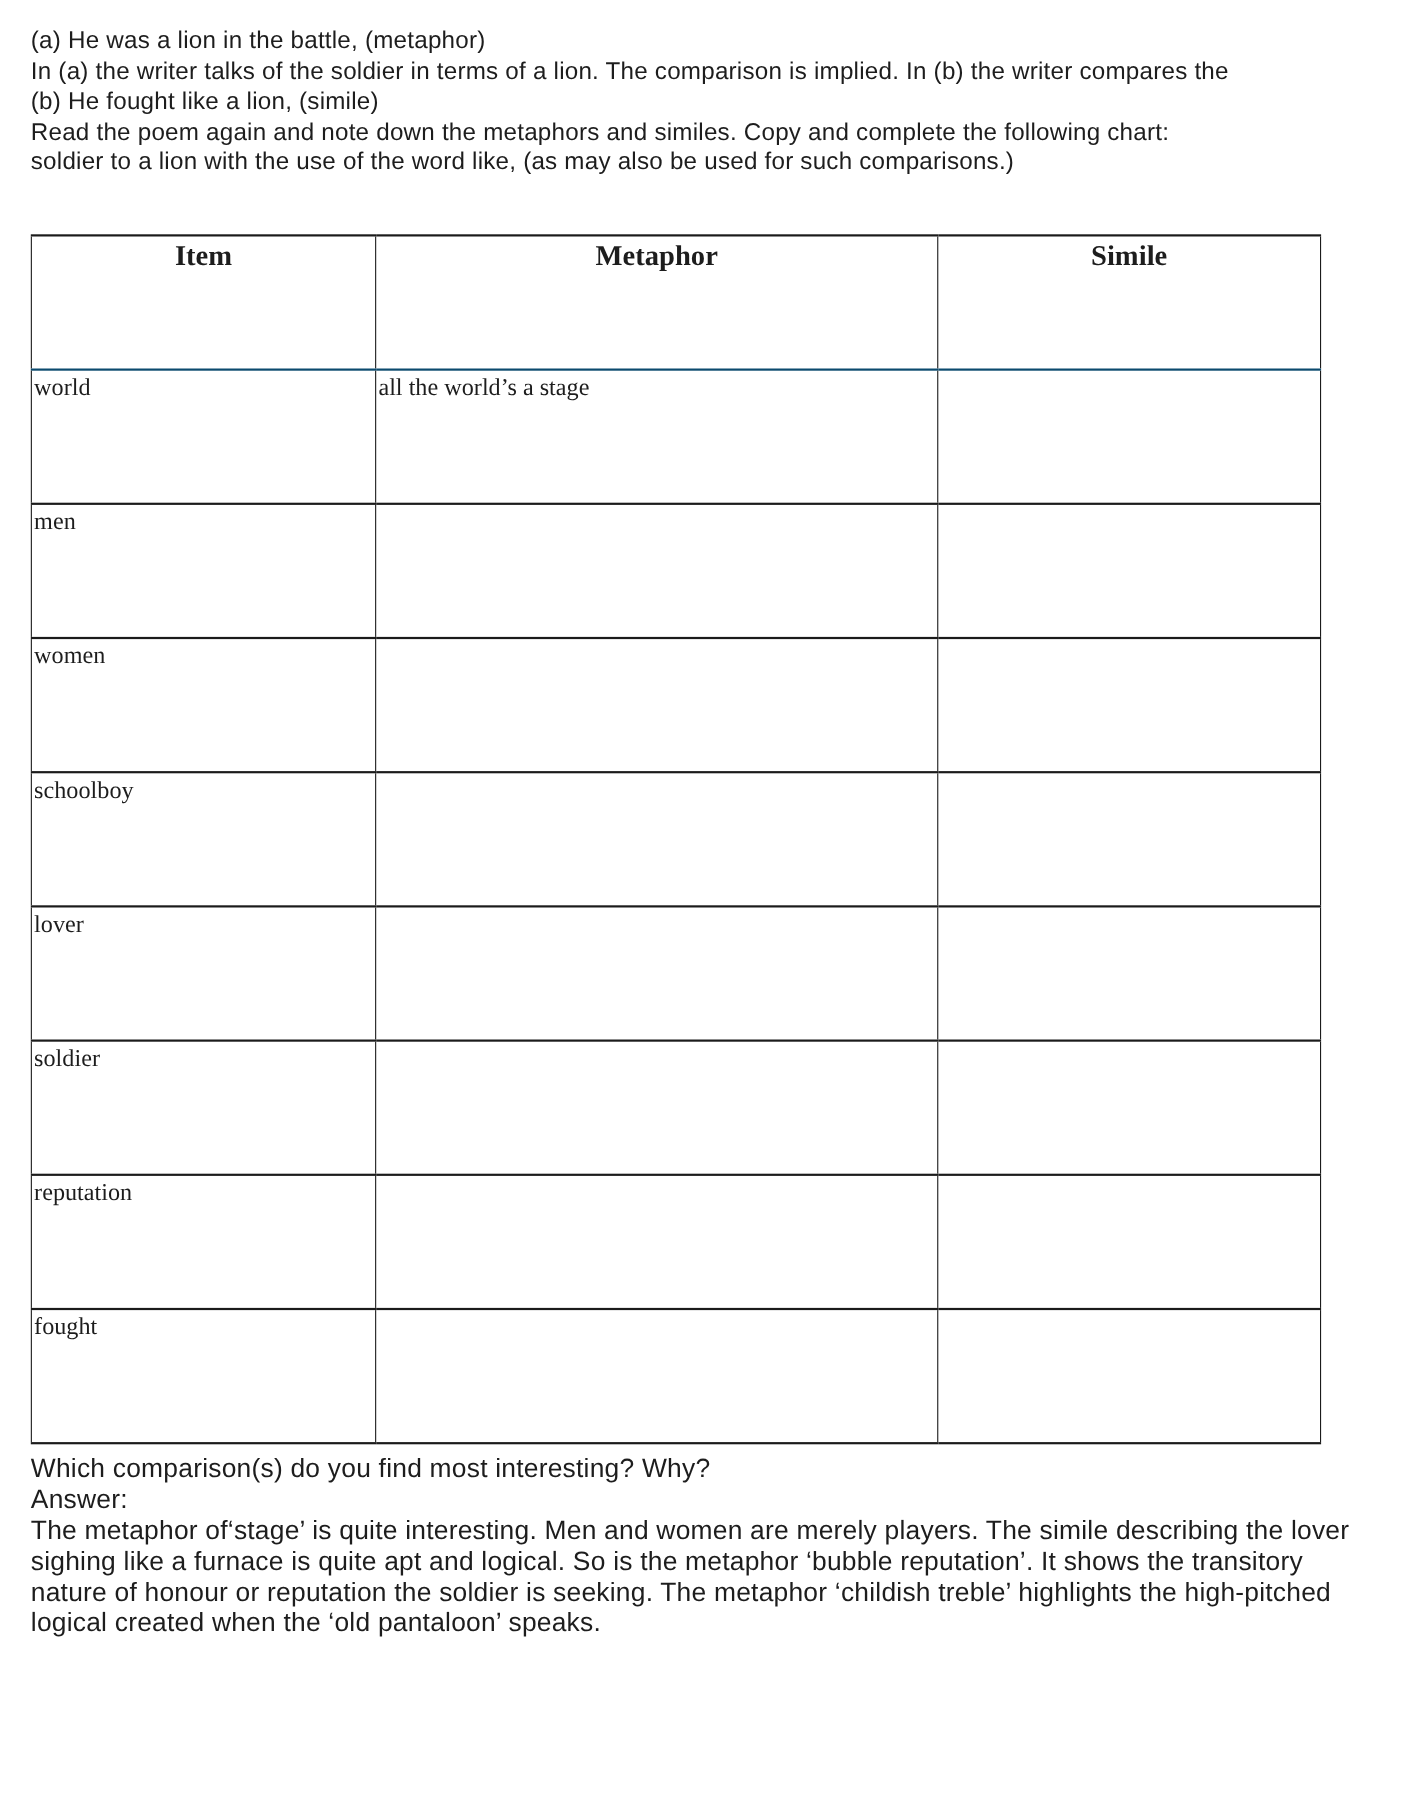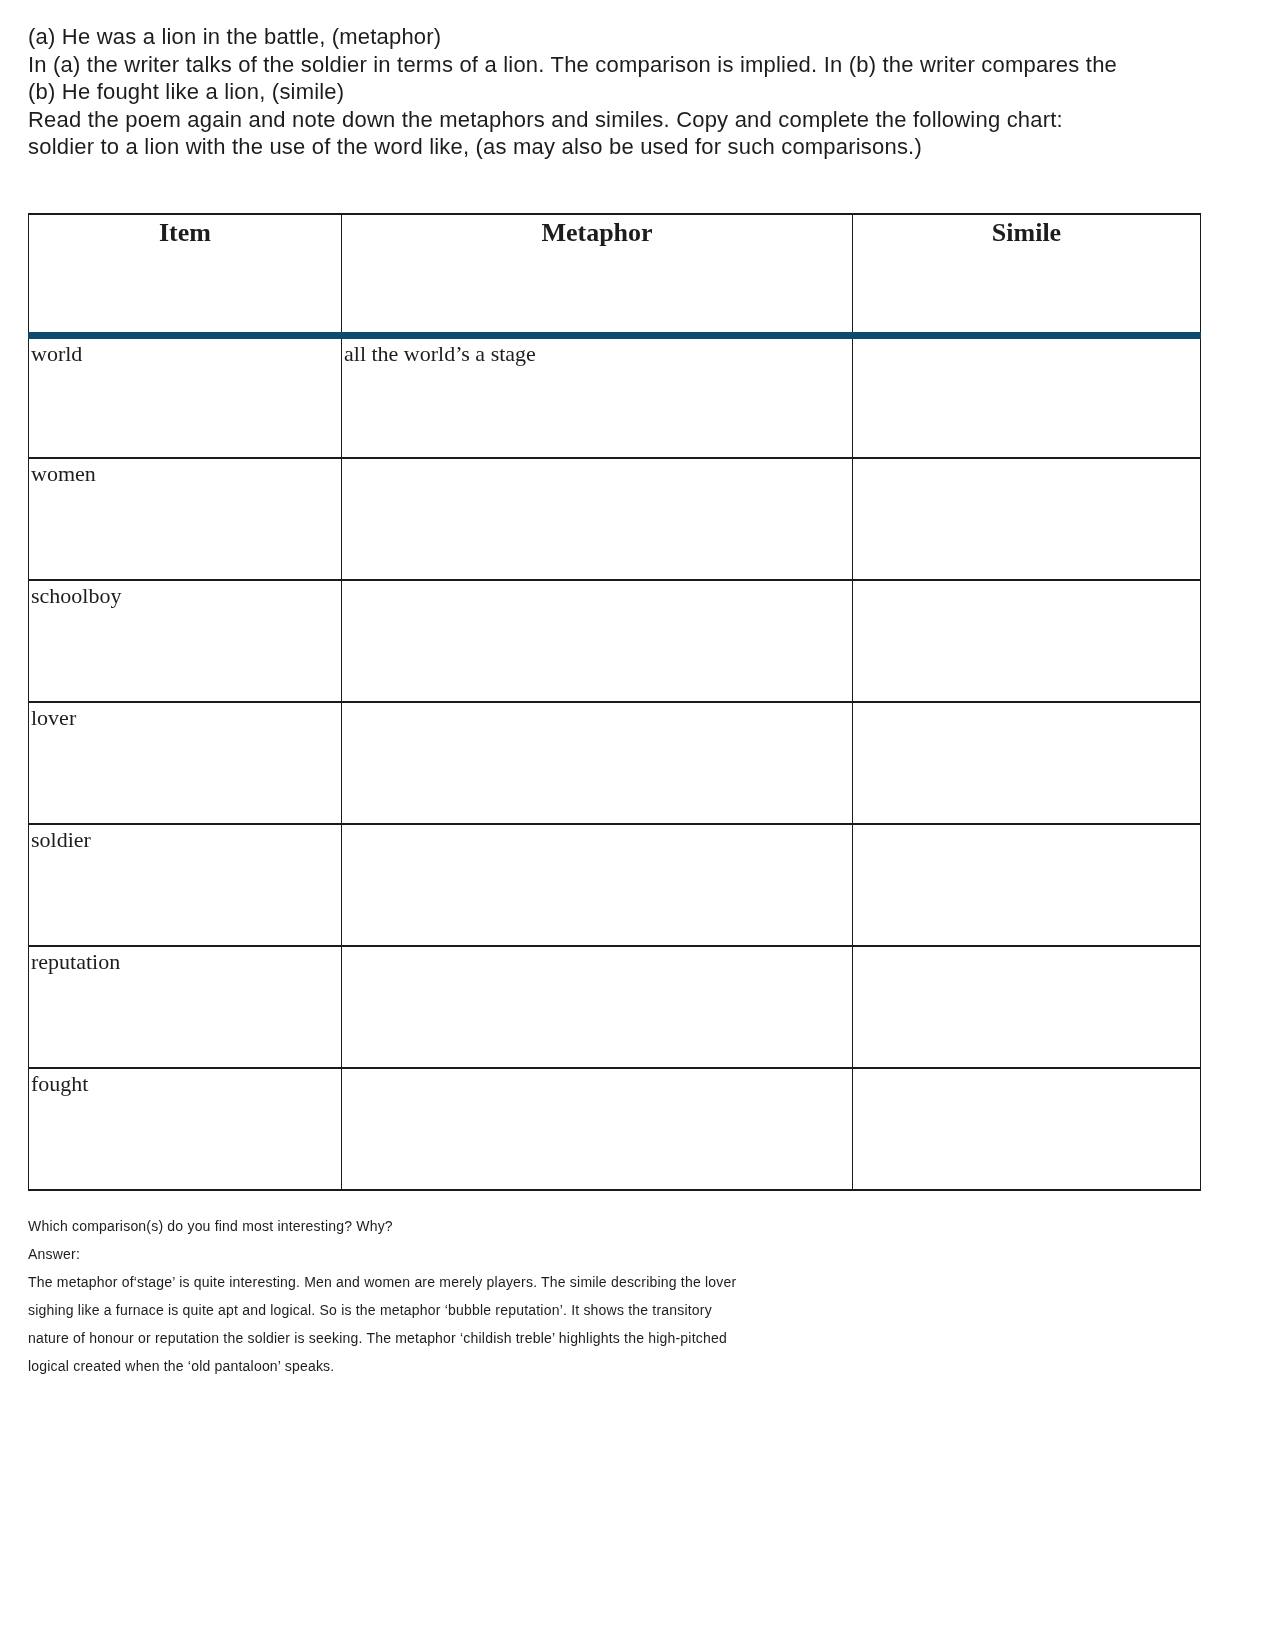--- a/index.html
+++ b/index.html
@@ -45,37 +45,37 @@
     vertical-align: top;
     background: #ffffff;
     overflow: hidden;
   }
   table.chart th {
     height: 122px;
     font-size: 26px;
     font-weight: bold;
     text-align: center;
     padding: 3px 2px 0 2px;
-    border-bottom: 7px solid #0c4a6e;
+    border-bottom: 2px solid #0c4a6e;
   }
   table.chart td {
     height: 122px;
     font-size: 22px;
     font-weight: normal;
     text-align: left;
     padding: 2px 2px 0 2px;
     line-height: 26px;
   }
   col.c-item    { width: 313px; }
   col.c-metaphor{ width: 511px; }
   col.c-simile  { width: 348px; }
   
   .closing {
-    margin-top: 21px;
-    font-size: 14px;
+    margin-top: 9px;
+    font-size: 24px;
     line-height: 28px;
     letter-spacing: 0.2px;
     white-space: nowrap;
   }
 </style>
 </head>
 <body>
 
 <div class="page">
 
@@ -97,20 +97,25 @@
       <tr>
         <th>Item</th>
         <th>Metaphor</th>
         <th>Simile</th>
       </tr>
     </thead>
     <tbody>
       <tr>
         <td>world</td>
         <td>all the world’s a stage</td>
+        <td></td>
+      </tr>
+      <tr>
+        <td>men</td>
+        <td></td>
         <td></td>
       </tr>
       <tr>
         <td>women</td>
         <td></td>
         <td></td>
       </tr>
       <tr>
         <td>schoolboy</td>
         <td></td>

